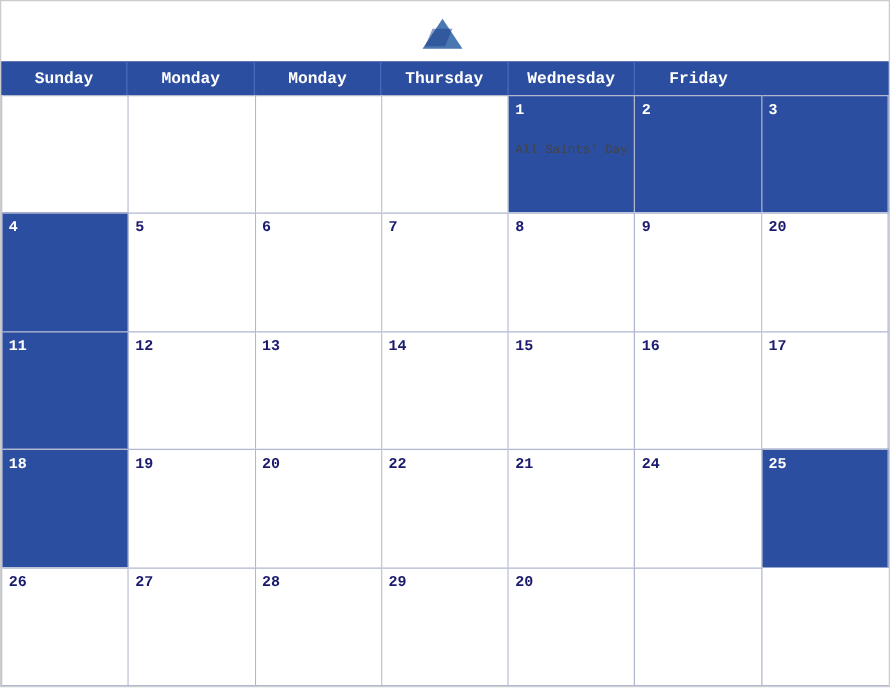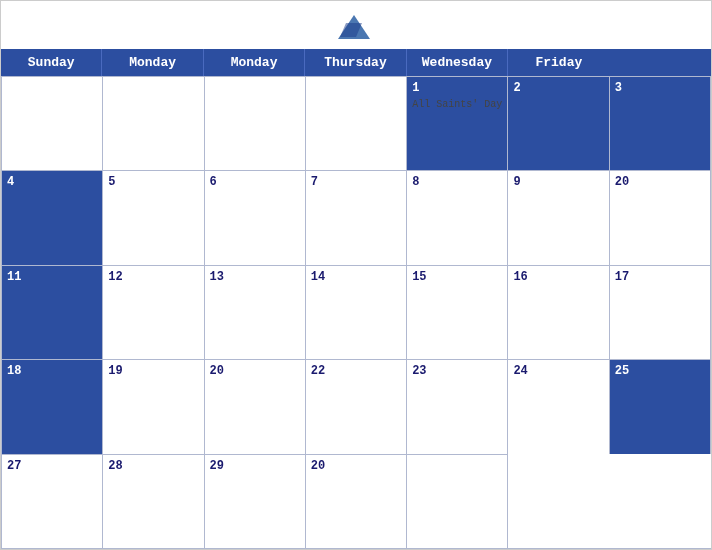--- a/index.html
+++ b/index.html
@@ -100,21 +100,21 @@
     }
     .day-number {
       font-size: 12px;
       color: #1a1a6e;
       font-weight: bold;
       display: block;
     }
     .event-text {
       font-size: 10px;
       color: #444;
-      margin-top: 4px;
+      margin-top: 20px;
       display: block;
     }
     .row-header {
       background: #2c4ea0;
     }
     .row-header .day-number {
       color: #fff;
     }
     .empty-cell {
       background: #fff;
@@ -213,27 +213,30 @@
       <div class="day-cell">
         <span class="day-number">19</span>
       </div>
       <div class="day-cell">
         <span class="day-number">20</span>
       </div>
       <div class="day-cell">
         <span class="day-number">22</span>
       </div>
       <div class="day-cell">
-        <span class="day-number">23</span>
+        <span class="day-number">21</span>
       </div>
       <div class="day-cell">
         <span class="day-number">24</span>
       </div>
       <div class="day-cell row-header">
         <span class="day-number">25</span>
+      </div>
+      <div class="day-cell">
+        <span class="day-number">26</span>
       </div>
       <div class="day-cell">
         <span class="day-number">27</span>
       </div>
       <div class="day-cell">
         <span class="day-number">28</span>
       </div>
       <div class="day-cell">
         <span class="day-number">29</span>
       </div>

